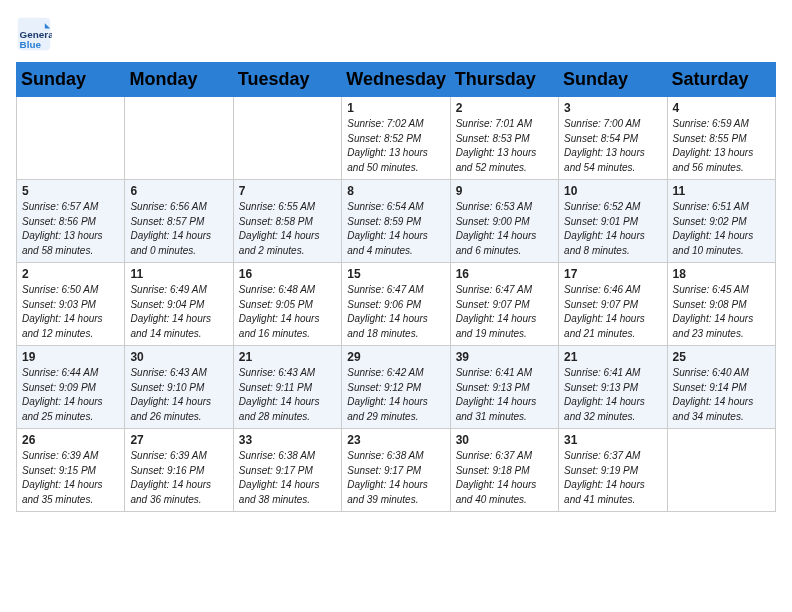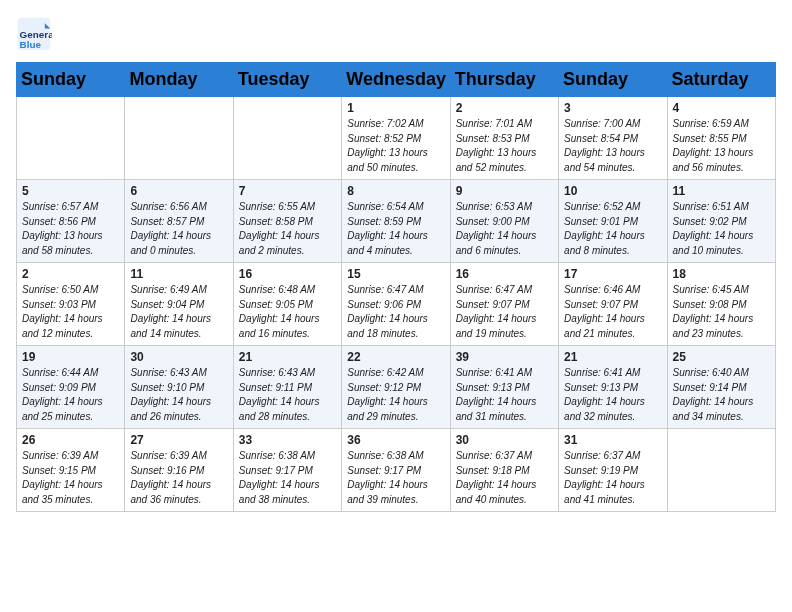--- a/index.html
+++ b/index.html
@@ -207,21 +207,21 @@
         </td>
         <td>
           <div class="day-num">30</div>
           <div class="day-info">Sunrise: 6:43 AM<br>Sunset: 9:10 PM<br>Daylight: 14 hours and 26 minutes.</div>
         </td>
         <td>
           <div class="day-num">21</div>
           <div class="day-info">Sunrise: 6:43 AM<br>Sunset: 9:11 PM<br>Daylight: 14 hours and 28 minutes.</div>
         </td>
         <td>
-          <div class="day-num">22</div>
+          <div class="day-num">29</div>
           <div class="day-info">Sunrise: 6:42 AM<br>Sunset: 9:12 PM<br>Daylight: 14 hours and 29 minutes.</div>
         </td>
         <td>
           <div class="day-num">39</div>
           <div class="day-info">Sunrise: 6:41 AM<br>Sunset: 9:13 PM<br>Daylight: 14 hours and 31 minutes.</div>
         </td>
         <td>
           <div class="day-num">21</div>
           <div class="day-info">Sunrise: 6:41 AM<br>Sunset: 9:13 PM<br>Daylight: 14 hours and 32 minutes.</div>
         </td>
@@ -237,21 +237,21 @@
         </td>
         <td>
           <div class="day-num">27</div>
           <div class="day-info">Sunrise: 6:39 AM<br>Sunset: 9:16 PM<br>Daylight: 14 hours and 36 minutes.</div>
         </td>
         <td>
           <div class="day-num">33</div>
           <div class="day-info">Sunrise: 6:38 AM<br>Sunset: 9:17 PM<br>Daylight: 14 hours and 38 minutes.</div>
         </td>
         <td>
-          <div class="day-num">36</div>
+          <div class="day-num">23</div>
           <div class="day-info">Sunrise: 6:38 AM<br>Sunset: 9:17 PM<br>Daylight: 14 hours and 39 minutes.</div>
         </td>
         <td>
           <div class="day-num">30</div>
           <div class="day-info">Sunrise: 6:37 AM<br>Sunset: 9:18 PM<br>Daylight: 14 hours and 40 minutes.</div>
         </td>
         <td>
           <div class="day-num">31</div>
           <div class="day-info">Sunrise: 6:37 AM<br>Sunset: 9:19 PM<br>Daylight: 14 hours and 41 minutes.</div>
         </td>

